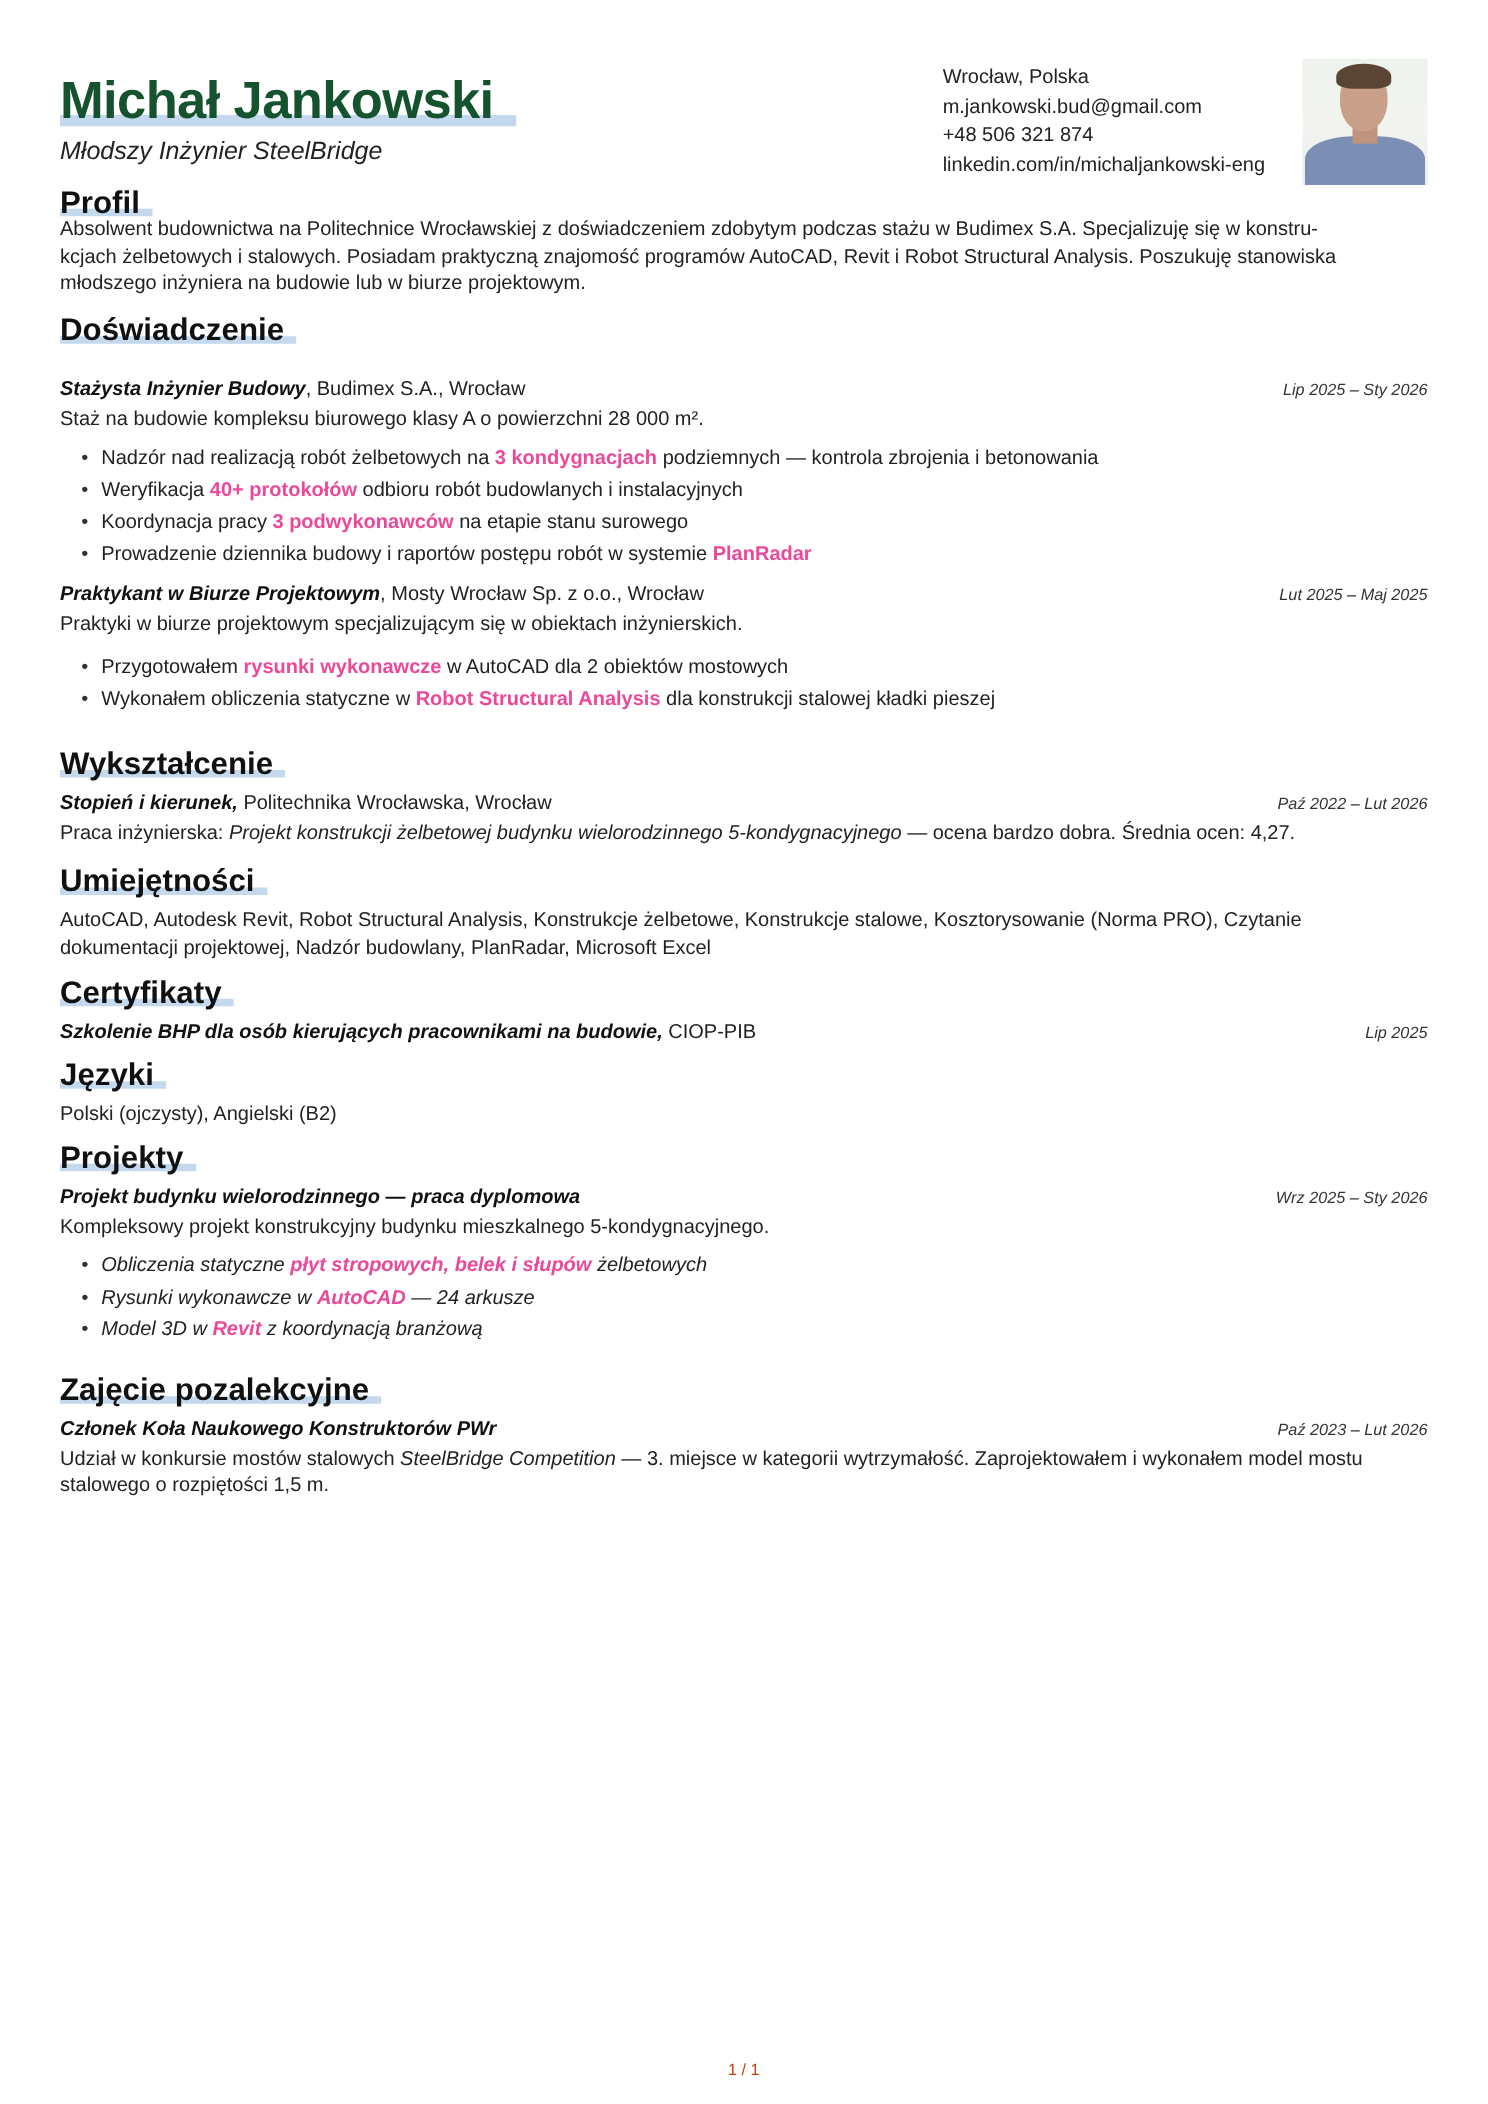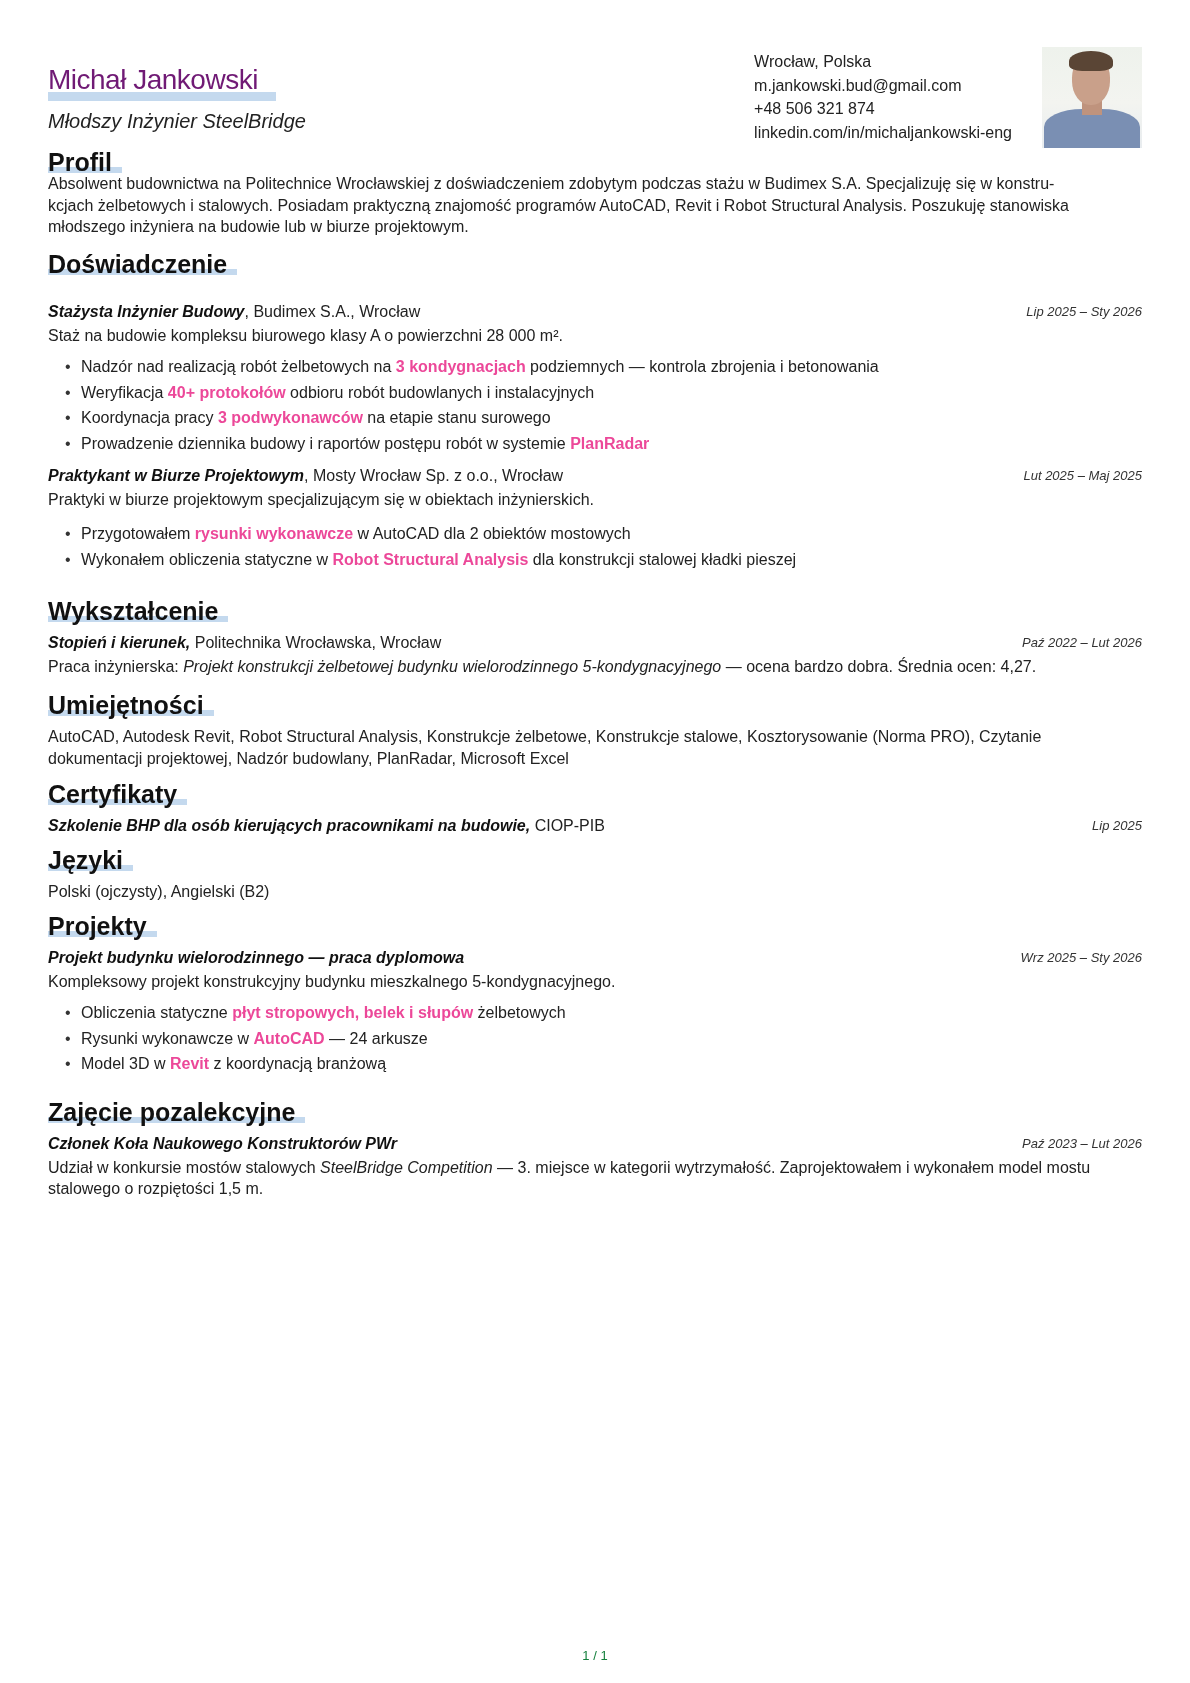--- a/index.html
+++ b/index.html
@@ -7,22 +7,22 @@
     width: 1190px; height: 1683px; position: relative; overflow: hidden;
     font-family: "Liberation Sans", "DejaVu Sans", sans-serif;
     color: #1c1c1c;
   }
   .page { position: absolute; left: 48px; top: 0; width: 1094px; }
 
   
   .header { position: absolute; left: 0; top: 56px; width: 1094px; height: 100px; }
   .name-wrap { position: absolute; left: 0; top: 0; }
   .name {
-    font-size: 28px; font-weight: normal; letter-spacing: -0.5px; line-height: 48px;
-    color: #701a75; position: relative; display: inline-block; padding-right: 18px;
+    font-size: 42px; font-weight: bold; letter-spacing: -0.5px; line-height: 48px;
+    color: #14532d; position: relative; display: inline-block; padding-right: 18px;
   }
   .hl { position: relative; display: inline-block; z-index: 1; }
   .hl::after {
     content: ""; position: absolute; left: 0; right: -8px; bottom: 2px; height: 7px;
     background: #c4d9ee; z-index: -1;
   }
   .name.hl::after { bottom: 3px; height: 9px; right: 0; }
   .subtitle { font-size: 20px; font-style: italic; color: #222; margin-top: 6px; }
   .contact { position: absolute; right: 130px; top: -6px; text-align: left; font-size: 16px; line-height: 23.5px; color: #222; }
   .photo {
@@ -53,21 +53,21 @@
   .p { font-size: 16px; line-height: 21.5px; color: #222; }
   .row { position: relative; font-size: 16px; line-height: 21.5px; color: #222; }
   .row .date { position: absolute; right: 0; top: 0; font-style: italic; font-size: 13px; color: #333; }
   .bi { font-weight: bold; font-style: italic; color: #111; }
   .b { font-weight: bold; color: #ec4899; }
   .i { font-style: italic; }
   ul { margin: 0; padding: 0; list-style: none; }
   li { position: relative; padding-left: 33px; font-size: 16px; line-height: 25.5px; color: #222; }
   li::before { content: "•"; position: absolute; left: 17px; top: 0; color: #333; }
 
-  .footer { position: absolute; left: 0; top: 1648px; width: 1190px; text-align: center; font-size: 13px; color: #15803d; }
+  .footer { position: absolute; left: 0; top: 1648px; width: 1190px; text-align: center; font-size: 13px; color: #c2410c; }
 </style>
 </head>
 <body>
 
 <div class="page">
 
   <div class="header">
     <div class="name-wrap">
       <div class="name hl">Michał Jankowski</div>
       <div class="subtitle">Młodszy Inżynier SteelBridge</div>
@@ -157,21 +157,21 @@
     <div class="p" style="margin-top:10px;">Polski (ojczysty), Angielski (B2)</div>
   </div>
 
   <div class="section" style="top:915px;">
     <div class="sec-title"><span class="hl">Projekty</span></div>
     <div class="row" style="margin-top:10px;">
       <span class="bi">Projekt budynku wielorodzinnego — praca dyplomowa</span>
       <span class="date">Wrz 2025 – Sty 2026</span>
     </div>
     <div class="p" style="margin-top:2px;">Kompleksowy projekt konstrukcyjny budynku mieszkalnego 5-kondygnacyjnego.</div>
-    <ul style="margin-top:8px;">
+    <ul style="margin-top:8px;font-style:italic;">
       <li><span>Obliczenia statyczne </span><span class="b">płyt stropowych, belek i słupów</span><span> żelbetowych</span></li>
       <li><span>Rysunki wykonawcze w </span><span class="b">AutoCAD</span><span> — 24 arkusze</span></li>
       <li><span>Model 3D w </span><span class="b">Revit</span><span> z koordynacją branżową</span></li>
     </ul>
   </div>
 
   <div class="section" style="top:1101px;">
     <div class="sec-title"><span class="hl">Zajęcie pozalekcyjne</span></div>
     <div class="row" style="margin-top:10px;">
       <span class="bi">Członek Koła Naukowego Konstruktorów PWr</span>

